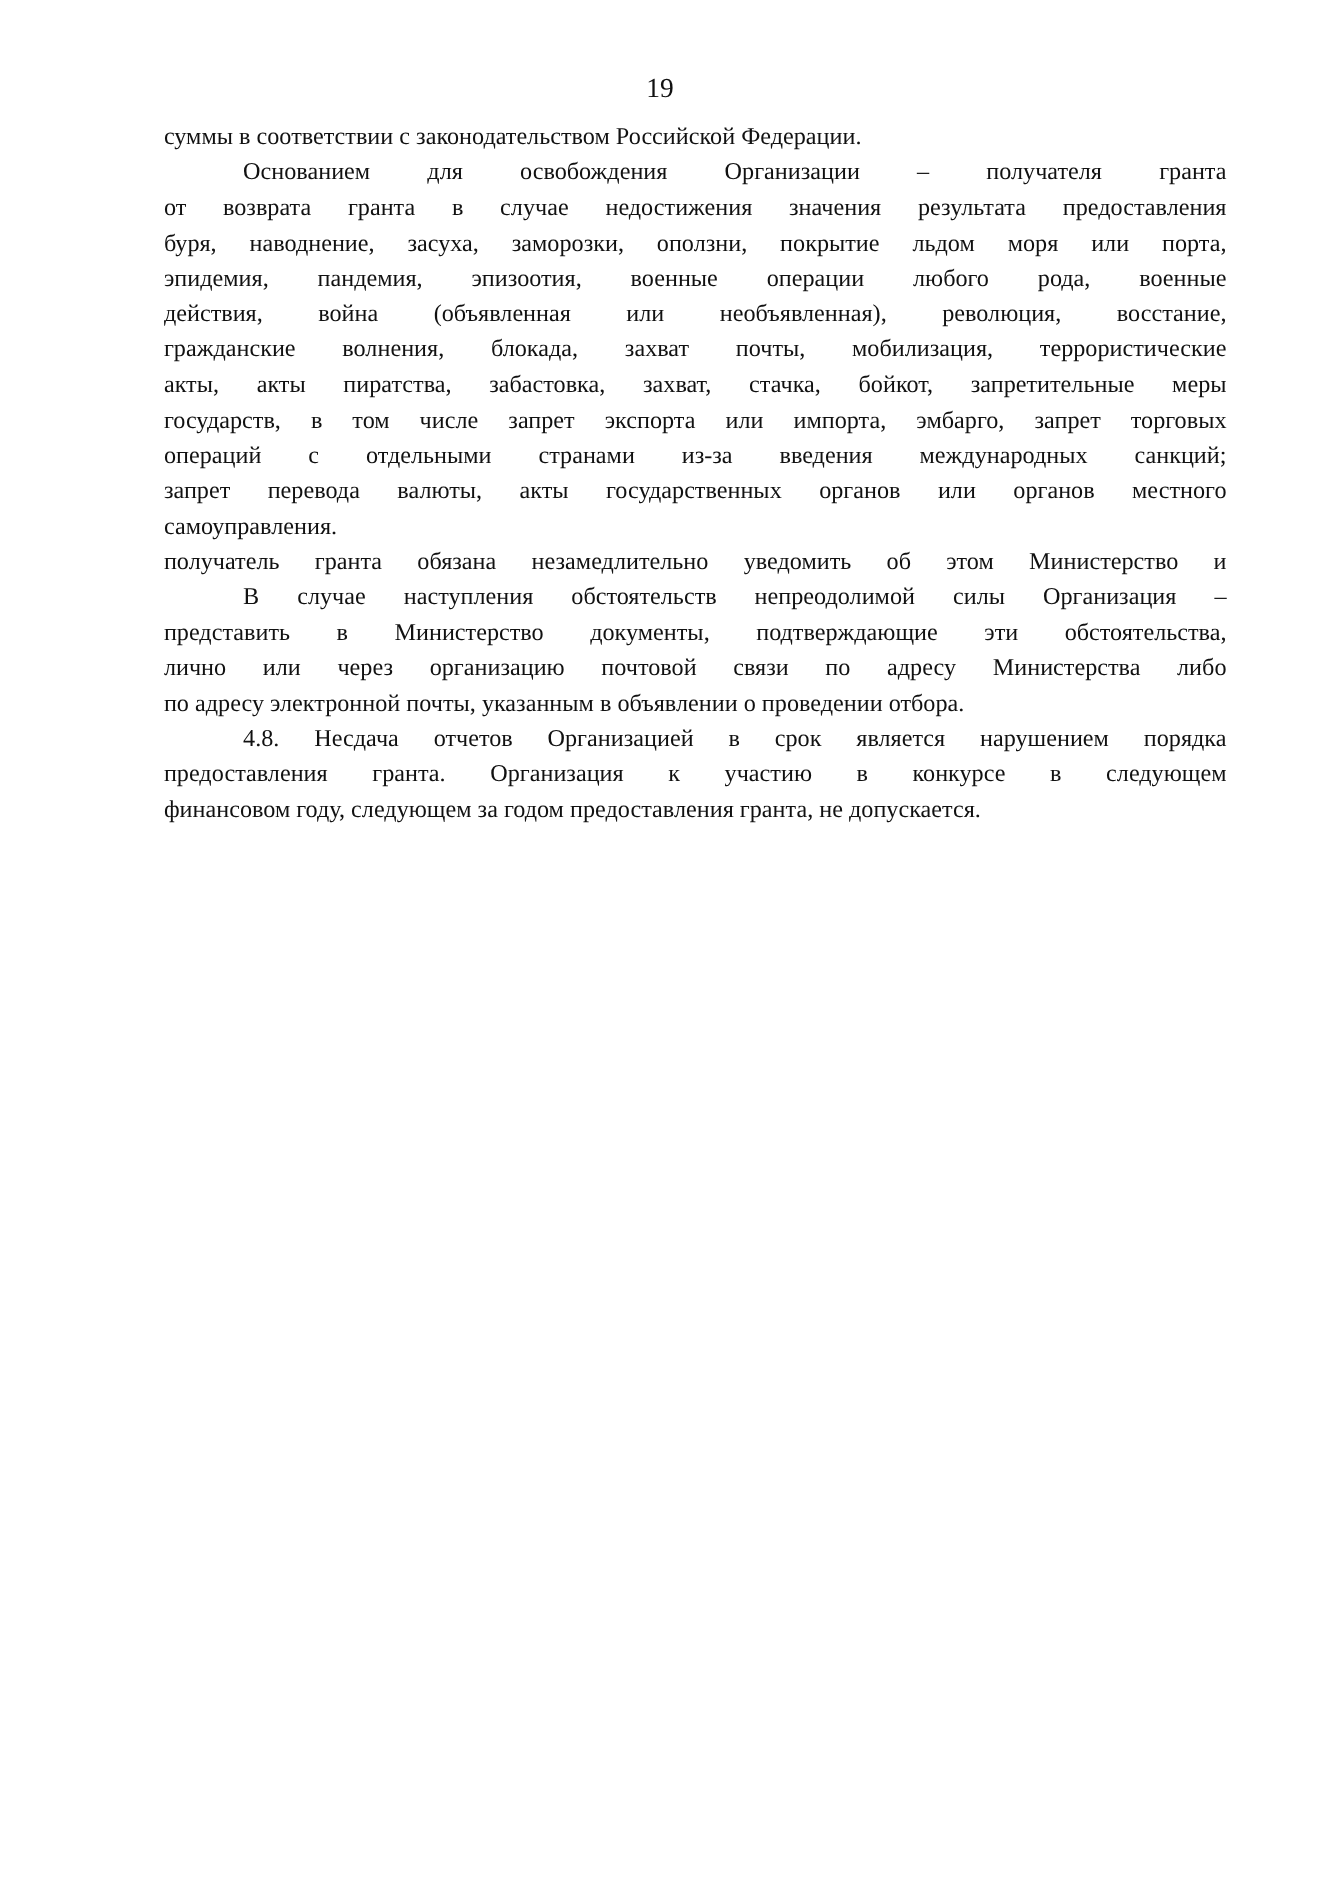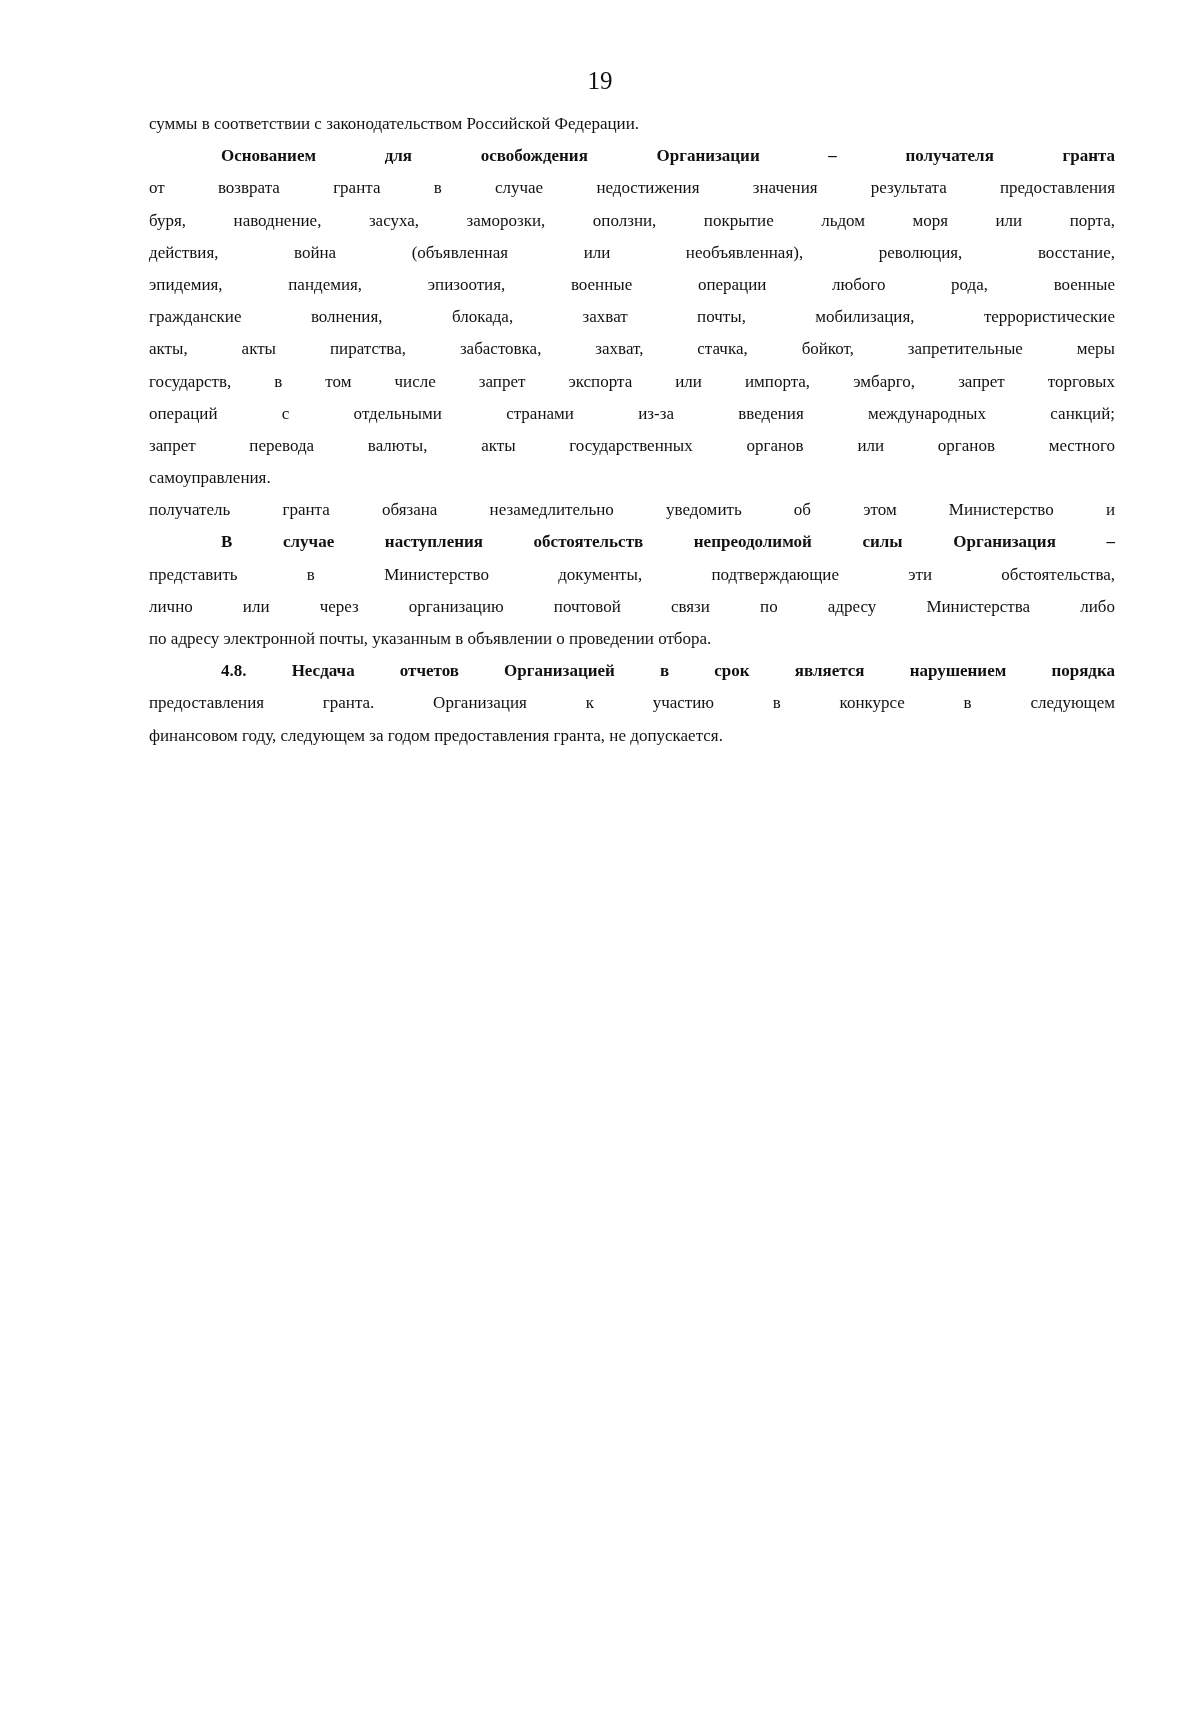--- a/index.html
+++ b/index.html
@@ -8,41 +8,41 @@
       position: absolute; left: 0; top: 0; width: 1032px; height: 1719px;
       background: #ffffff; color: #111111;
       font-family: "Liberation Serif", "DejaVu Serif", serif;
     }
     .page-number {
       position: absolute; top: 66px; left: 0; width: 1200px;
       text-align: center; font-size: 25px; line-height: 30px;
     }
     .body-text {
       position: absolute; left: 149px; top: 108px; width: 966px;
-      font-size: 17px; line-height: 32.2px;
+      font-size: 22px; line-height: 32.2px;
     }
     .line {
       display: block; white-space: nowrap; text-align: justify;
       text-align-last: justify; height: 32.2px;
     }
     .line.last { text-align-last: left; }
-    .line.indent { padding-left: 72px; font-weight: bold; }
+    .line.indent { padding-left: 72px; }
   </style>
 </head>
 <body>
 
 <div class="page">
   <div class="page-number">19</div>
   <div class="body-text" id="body-text">
       <span class="line last">суммы в соответствии с законодательством Российской Федерации.</span>
       <span class="line indent">Основанием для освобождения Организации – получателя гранта</span>
       <span class="line">от возврата гранта в случае недостижения значения результата предоставления</span>
       <span class="line">буря, наводнение, засуха, заморозки, оползни, покрытие льдом моря или порта,</span>
+      <span class="line">эпидемия, пандемия, эпизоотия, военные операции любого рода, военные</span>
       <span class="line">действия, война (объявленная или необъявленная), революция, восстание,</span>
-      <span class="line">эпидемия, пандемия, эпизоотия, военные операции любого рода, военные</span>
       <span class="line">гражданские волнения, блокада, захват почты, мобилизация, террористические</span>
       <span class="line">акты, акты пиратства, забастовка, захват, стачка, бойкот, запретительные меры</span>
       <span class="line">государств, в том числе запрет экспорта или импорта, эмбарго, запрет торговых</span>
       <span class="line">операций с отдельными странами из-за введения международных санкций;</span>
       <span class="line">запрет перевода валюты, акты государственных органов или органов местного</span>
       <span class="line last">самоуправления.</span>
       <span class="line">получатель гранта обязана незамедлительно уведомить об этом Министерство и</span>
       <span class="line indent">В случае наступления обстоятельств непреодолимой силы Организация –</span>
       <span class="line">представить в Министерство документы, подтверждающие эти обстоятельства,</span>
       <span class="line">лично или через организацию почтовой связи по адресу Министерства либо</span>

